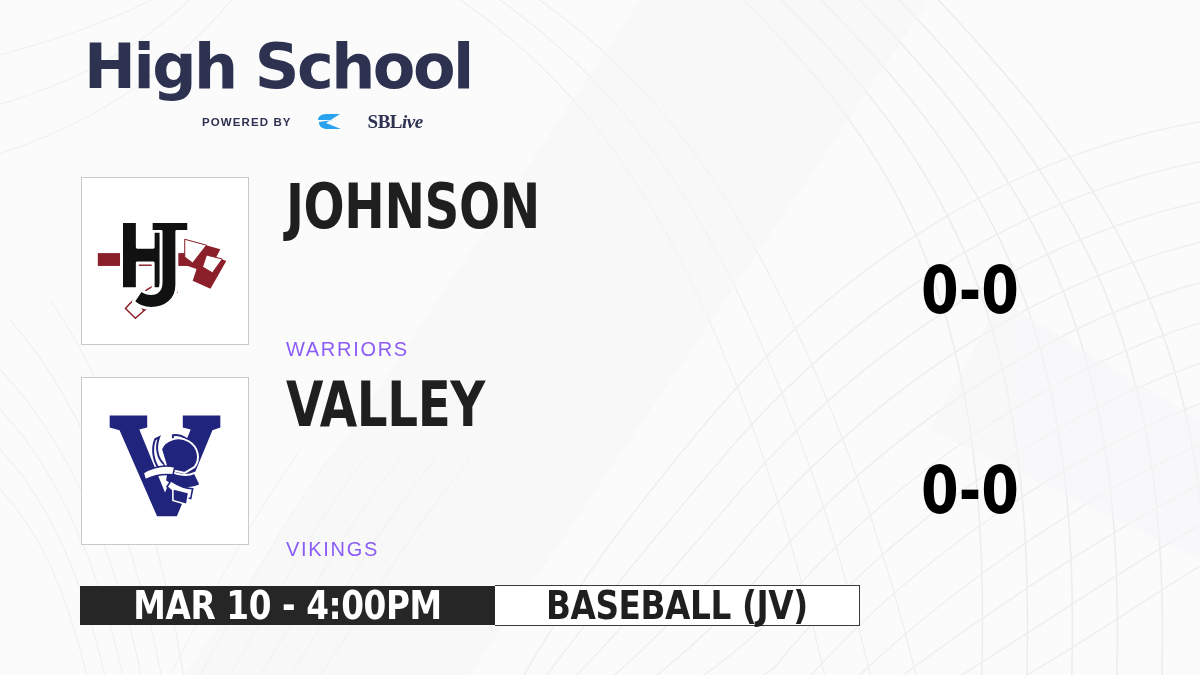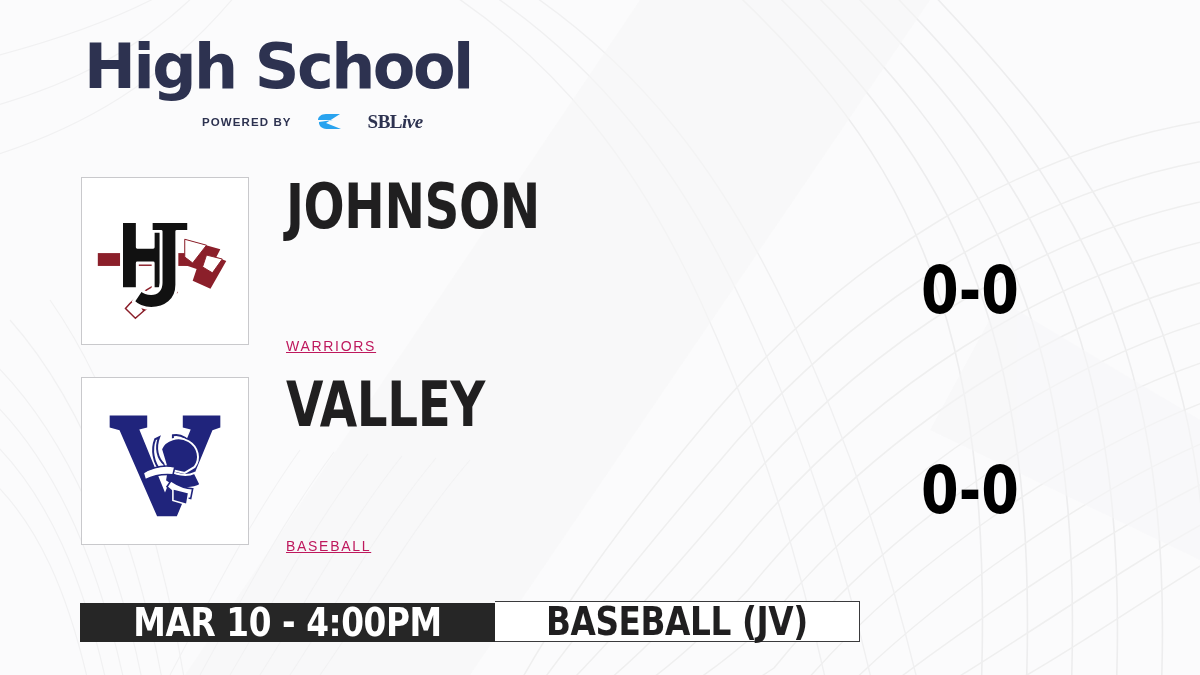--- a/index.html
+++ b/index.html
@@ -79,25 +79,24 @@
     color:#201f20;
     transform:scaleX(0.78);
     transform-origin:left center;
     white-space:nowrap;
   }
   #name-away{left:286px;top:176px;}
   #name-home{left:286px;top:374px;}
 
   .mascot{
     position:absolute;
-    font-size:14px;
+    font-size:20px;
     letter-spacing:1.7px;
-    color:#be185d;
-    white-space:nowrap;
-    text-decoration:underline;
+    color:#8b5cf6;
+    white-space:nowrap;
   }
   #mascot-away{left:286px;top:338px;}
   #mascot-home{left:286px;top:538px;}
 
   .record{
     position:absolute;
     font-family:"DejaVu Sans", sans-serif;
     font-weight:bold;
     font-size:66px;
     line-height:66px;
@@ -106,21 +105,21 @@
     white-space:nowrap;
     text-align:center;
     width:200px;
   }
   #record-away{left:870px;top:258px;}
   #record-home{left:870px;top:458px;}
 
   
   .bar{
     position:absolute;left:80px;top:568px;
-    display:flex;align-items:flex-end;height:74px;
+    display:flex;align-items:center;height:74px;
   }
   .bar-date{
     background:#262626;
     color:#ffffff;
     display:flex;align-items:center;justify-content:center;
     padding:0 24px;
     min-width:312px;
     box-sizing:border-box;
   }
   .bar-date span{
@@ -266,21 +265,21 @@
         <path d="M92 58 C100 56 110 62 112 72 L104 74 C102 68 98 64 92 65 Z" fill="#ffffff" stroke="#20247c" stroke-width="2"></path>
         <path d="M80 72 C84 62 98 58 108 64 C118 70 120 82 114 90 L104 96 L86 92 Z" fill="#20247c" stroke="#ffffff" stroke-width="2"></path>
         <path d="M86 92 C94 98 106 100 114 96 L120 108 C110 114 94 112 84 104 Z" fill="#20247c" stroke="#ffffff" stroke-width="2"></path>
         <path d="M62 96 C72 90 84 88 94 90 L92 98 C82 97 72 99 64 103 Z" fill="#ffffff" stroke="#20247c" stroke-width="1.6"></path>
         <path d="M90 104 C96 108 104 112 112 112 L110 122 C100 121 92 116 86 110 Z" fill="#ffffff" stroke="#20247c" stroke-width="1.6"></path>
         <path d="M92 112 L108 116 L106 128 L92 124 Z" fill="#20247c" stroke="#ffffff" stroke-width="1.6"></path>
       </g>
     </svg>
   </div>
   <div class="team-name" id="name-home">VALLEY</div>
-  <div class="mascot" id="mascot-home">BASEBALL</div>
+  <div class="mascot" id="mascot-home">VIKINGS</div>
   <div class="record" id="record-home">0-0</div>
 
   <div class="bar">
     <div class="bar-date">
       <span>MAR 10 - 4:00PM</span>
     </div>
     <div class="bar-sport">
       <span>BASEBALL (JV)</span>
     </div>
   </div>

